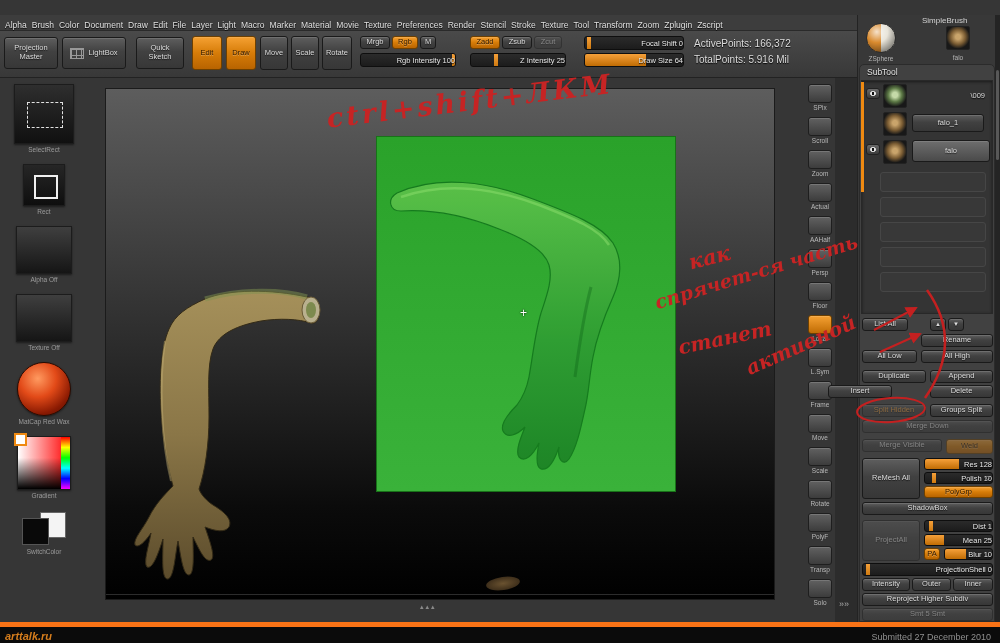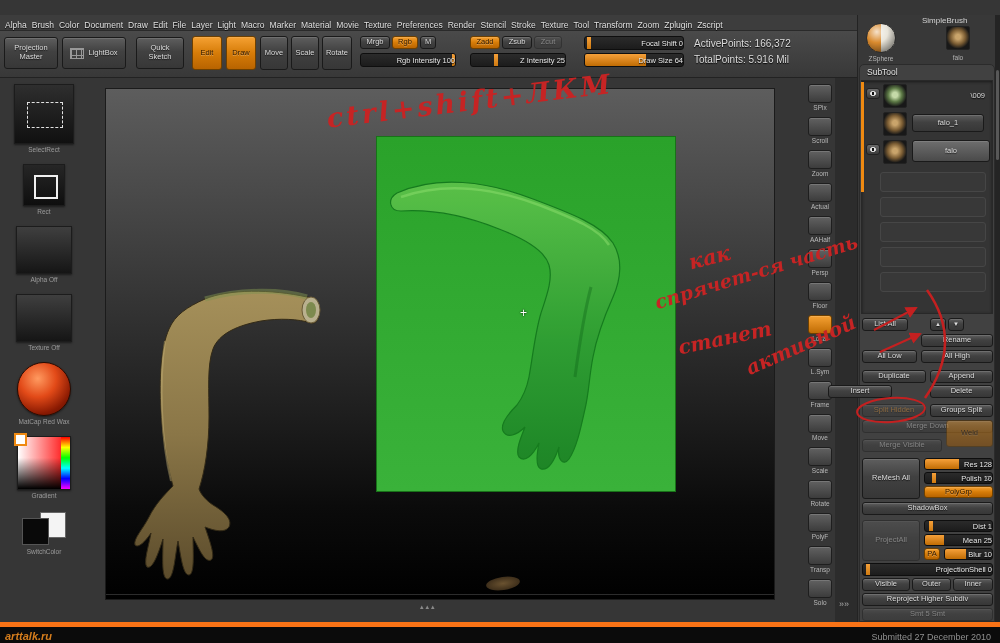--- a/index.html
+++ b/index.html
@@ -330,21 +330,21 @@
   <div class="b" style="left:862px;top:350px;width:55px;height:13px">All Low</div>
   <div class="b" style="left:921px;top:350px;width:72px;height:13px">All High</div>
   <div class="b" style="left:862px;top:370px;width:64px;height:13px">Duplicate</div>
   <div class="b" style="left:930px;top:370px;width:63px;height:13px">Append</div>
   <div class="b" style="left:828px;top:385px;width:64px;height:13px">Insert</div>
   <div class="b" style="left:930px;top:385px;width:63px;height:13px">Delete</div>
   <div class="b d" style="left:862px;top:404px;width:64px;height:13px;color:#f0a040">Split Hidden</div>
   <div class="b" style="left:930px;top:404px;width:63px;height:13px">Groups Split</div>
   <div class="b d" style="left:862px;top:420px;width:131px;height:13px">Merge Down</div>
   <div class="b d" style="left:862px;top:439px;width:80px;height:13px">Merge Visible</div>
-  <div class="b o d" style="left:946px;top:420px;width:47px;height:27px">Weld</div>
+  <div class="b o d" style="left:946px;top:439px;width:47px;height:15px">Weld</div>
   <div class="b" style="left:862px;top:458px;width:58px;height:41px">ReMesh All</div>
   <div class="sl" style="left:924px;top:458px;width:69px;height:12px">
     <i class="fl" style="width:50%"></i>
     <span>Res 128</span>
   </div>
   <div class="sl" style="left:924px;top:472px;width:69px;height:12px">
     <i class="kb" style="left:10%"></i>
     <span>Polish 10</span>
     <span style="position:absolute;right:2px;top:1px;font-size:7px;color:#ccc">○</span>
   </div>
@@ -361,21 +361,21 @@
   </div>
   <div class="b o" style="left:924px;top:548px;width:16px;height:12px">PA</div>
   <div class="sl" style="left:944px;top:548px;width:49px;height:12px">
     <i class="fl" style="width:45%"></i>
     <span>Blur 10</span>
   </div>
   <div class="sl" style="left:862px;top:563px;width:131px;height:13px">
     <i class="kb" style="left:2%"></i>
     <span>ProjectionShell 0</span>
   </div>
-  <div class="b" style="left:862px;top:578px;width:48px;height:13px">Visible</div>
+  <div class="b" style="left:862px;top:578px;width:48px;height:13px">Intensity</div>
   <div class="b" style="left:912px;top:578px;width:39px;height:13px">Outer</div>
   <div class="b" style="left:953px;top:578px;width:40px;height:13px">Inner</div>
   <div class="b" style="left:862px;top:593px;width:131px;height:13px">Reproject Higher Subdiv</div>
   <div class="b d" style="left:862px;top:608px;width:131px;height:13px">Smt 5 Smt</div>
 
   <div class="vscroll"></div>
   <div class="vthumb"></div>
 
   <div class="footer">
     <div class="wm">arttalk.ru</div>

